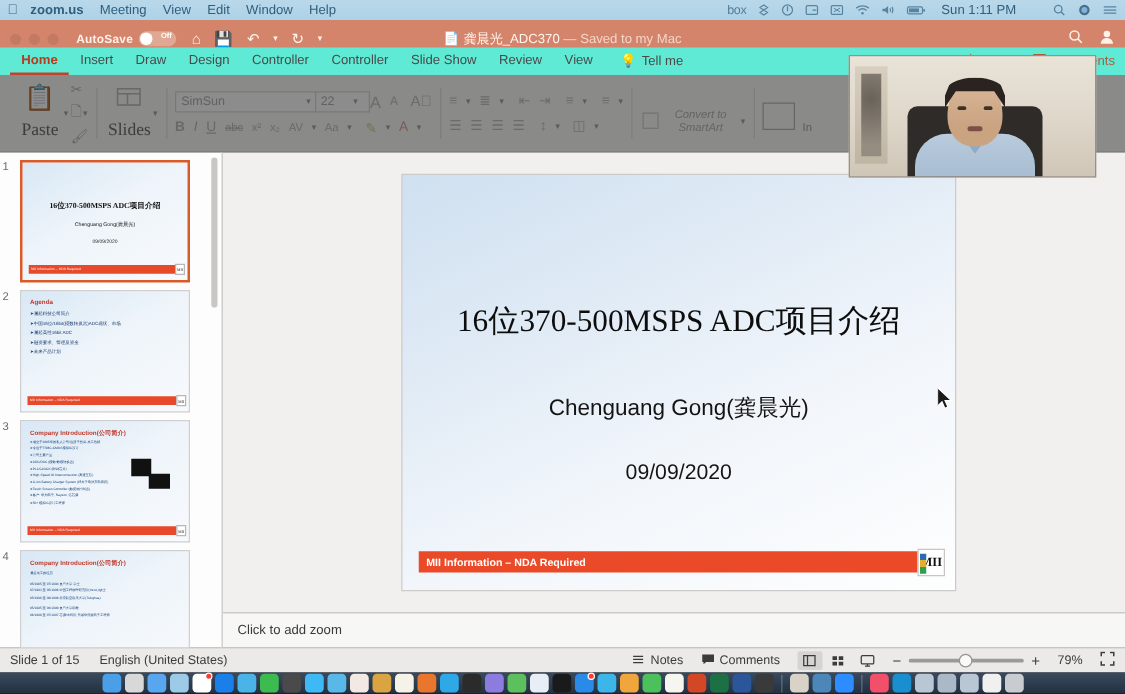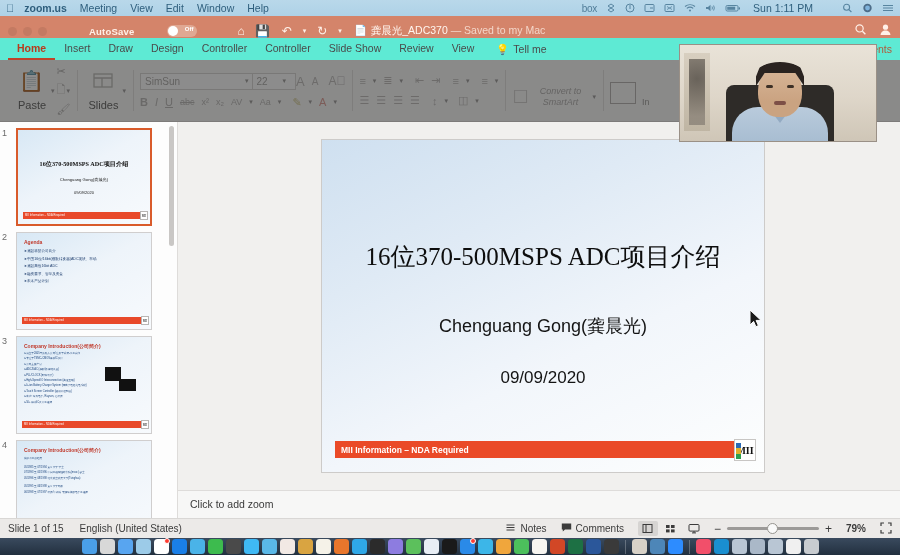--- a/index.html
+++ b/index.html
@@ -24,21 +24,21 @@
   .macbar .mitem.bold { font-weight: bold; }
   .macbar .spacer { flex: 1; }
   .macbar .ricon { margin-left: 9px; opacity: .75; display:flex; align-items:center;}
   .macbar .clock { margin-left: 12px; margin-right: 20px; white-space: nowrap;}
 
   
   .titlebar {
     position: absolute; top: 16px; left: 0; width: 900px; height: 30px;
     background: #d4846a;
     display: flex; align-items: center; padding: 0 8px;
-    color: #fff5ef; font-size: 10.5px; gap: 28px;
+    color: #fff5ef; font-size: 10.5px;
   }
   .traffic { display: flex; gap: 6px; margin-right: 14px; }
   .traffic i { width: 9px; height: 9px; border-radius: 50%; background: #c47a62; display: block; }
   .autosave { font-size: 9.5px; font-weight: bold; color:#fff0e8; letter-spacing:.2px;}
   .toggle {
     width: 30px; height: 12px; border-radius: 7px; background: #e0a893;
     margin-left: 5px; position: relative; display:inline-block; vertical-align: middle;
   }
   .toggle::before { content:''; position:absolute; left:1px; top:1px; width:10px;height:10px;border-radius:50%;background:#fff;}
   .toggle span { position:absolute; right:4px; top:1px; font-size:6px; color:#fff; font-weight:bold;}
@@ -67,21 +67,21 @@
     background: #fbfbfa; border-bottom: 1px solid #e3e1df;
     display: flex; align-items: stretch; padding: 2px 6px; gap: 0px;
     opacity: .55;
   }
   .rgroup { display: flex; align-items: center; padding: 0 7px; position: relative;}
   .rgroup + .rgroup::before {
     content:''; position:absolute; left:0; top:8px; bottom:8px; width:1px; background:#e6e4e2;
   }
   .bigbtn { display:flex; flex-direction:column; align-items:center; justify-content:center; width:38px;}
   .bigbtn .gl { font-size: 20px; color:#c9a88e; line-height:1;}
-  .bigbtn .cap { font-size:11px; color:#70706e; margin-top:8px;}
+  .bigbtn .cap { font-size:14px; color:#70706e; margin-top:8px;font-family:Liberation Serif, serif;}
   .ministack { display:flex; flex-direction:column; gap:3px; margin-left:2px; }
   .mini { font-size: 11px; color:#b9b7b5; display:flex; align-items:center; gap:1px;}
   .caret { font-size: 7px; color:#a8a6a4; }
   .fontbox {
     width: 118px; height: 17px; border:1px solid #dddbd9; background:#fff;
     font-size: 10px; color:#b4b2b0; display:flex; align-items:center; padding:0 4px;
   }
   .sizebox {
     width: 44px; height: 17px; border:1px solid #dddbd9; background:#fff;
     font-size: 10px; color:#b4b2b0; display:flex; align-items:center; padding:0 4px; margin-left:3px;
@@ -199,21 +199,21 @@
   }
   .statusbar .sp { flex: 1; }
   .sb-item { margin-right: 16px; white-space: nowrap; }
   .sb-btn { display:flex; align-items:center; gap:4px; margin-right:14px; }
   .viewbtns { display:flex; align-items:center; gap:3px; margin-right:10px;}
   .vbtn { width:20px; height:15px; display:flex; align-items:center; justify-content:center; border-radius:2px; font-size:11px; color:#4a4a4a;}
   .vbtn.on { background:#d6d4d2; }
   .zoomrow { display:flex; align-items:center; gap:6px;}
   .ztrack { width:92px; height:3px; background:#9c9a98; border-radius:2px; position:relative;}
   .zknob { position:absolute; left:40px; top:-4px; width:11px; height:11px; border-radius:50%; background:#fafafa; border:1px solid #96948f;}
-  .zpct { width: 28px; text-align:right;font-weight:bold; }
+  .zpct { width: 28px; text-align:right; }
 
   
   .dock {
     position: absolute; left: 0; top: 538px; width: 900px; height: 17px;
     background: linear-gradient(180deg,#3a4a5e 0%, #22303f 100%);
     display: flex; align-items: center; justify-content: center; gap: 3px;
     padding: 0 4px;
   }
   .dockicon { width: 15px; height: 15px; border-radius: 3.5px; position: relative; flex: none; }
   .dockdiv { width:1px; height:14px; background:rgba(255,255,255,.25); margin:0 3px; }

